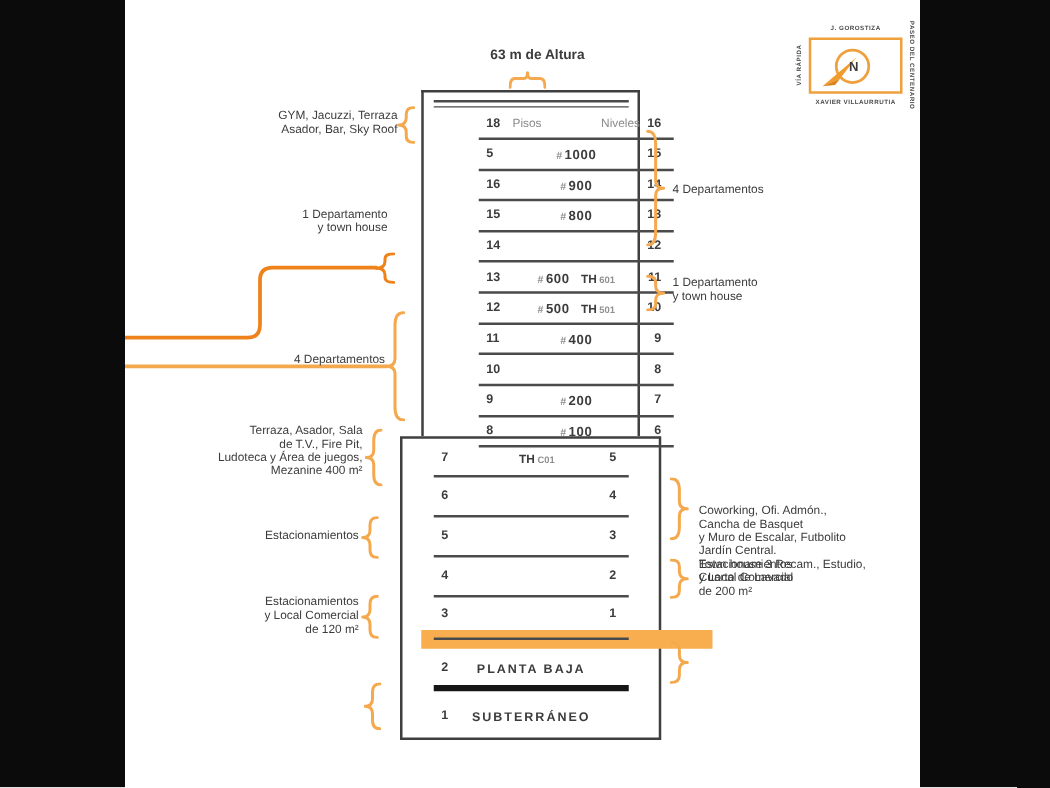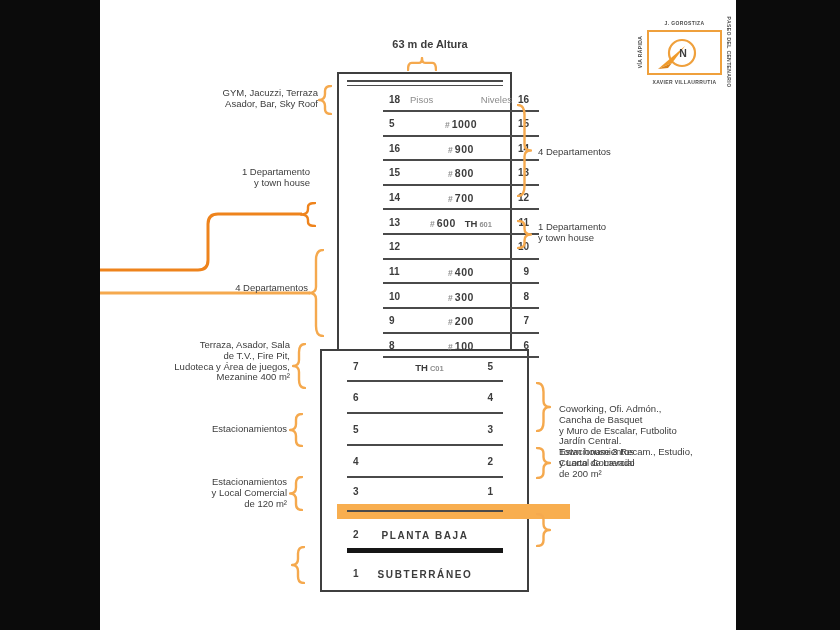--- a/index.html
+++ b/index.html
@@ -108,40 +108,39 @@
         <span class="center"><span class="hash">#</span><span class="apt">900</span></span>
         <span class="nivel">14</span>
       </div>
       <div class="urow">
         <span class="piso">15</span>
         <span class="center"><span class="hash">#</span><span class="apt">800</span></span>
         <span class="nivel">13</span>
       </div>
       <div class="urow">
         <span class="piso">14</span>
-        <span class="center"><span class="hash">#</span><span class="apt">700</span></span>
         <span class="nivel">12</span>
       </div>
       <div class="urow">
         <span class="piso">13</span>
         <span class="center"><span class="hash">#</span><span class="apt">600</span><span class="th">TH</span><span class="thn">601</span></span>
         <span class="nivel">11</span>
       </div>
       <div class="urow">
         <span class="piso">12</span>
+        <span class="center"><span class="hash">#</span><span class="apt">500</span><span class="th">TH</span><span class="thn">501</span></span>
         <span class="nivel">10</span>
       </div>
       <div class="urow">
         <span class="piso">11</span>
         <span class="center"><span class="hash">#</span><span class="apt">400</span></span>
         <span class="nivel">9</span>
       </div>
       <div class="urow">
         <span class="piso">10</span>
-        <span class="center"><span class="hash">#</span><span class="apt">300</span></span>
         <span class="nivel">8</span>
       </div>
       <div class="urow">
         <span class="piso">9</span>
         <span class="center"><span class="hash">#</span><span class="apt">200</span></span>
         <span class="nivel">7</span>
       </div>
       <div class="urow">
         <span class="piso">8</span>
         <span class="center"><span class="hash">#</span><span class="apt">100</span></span>

